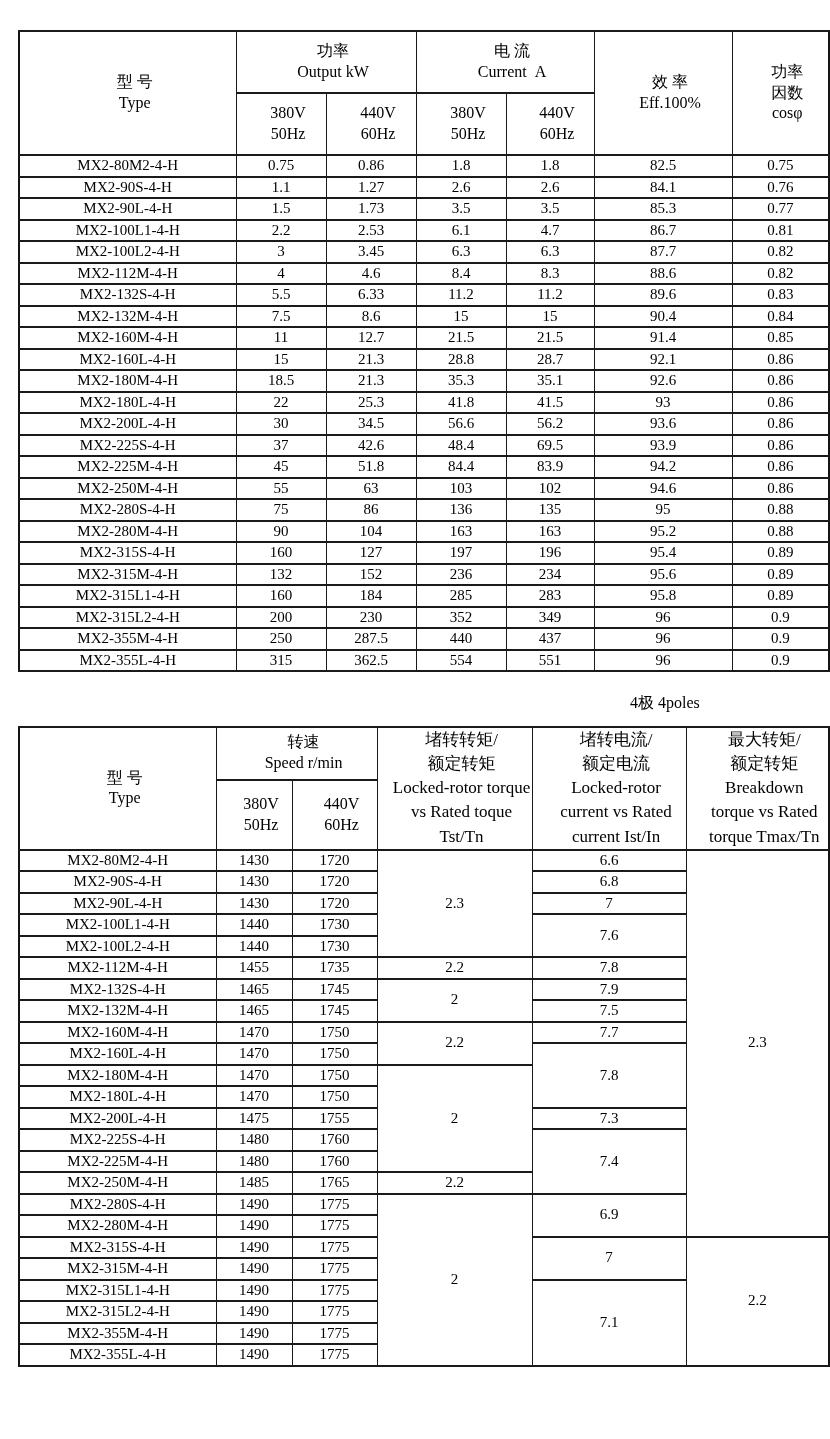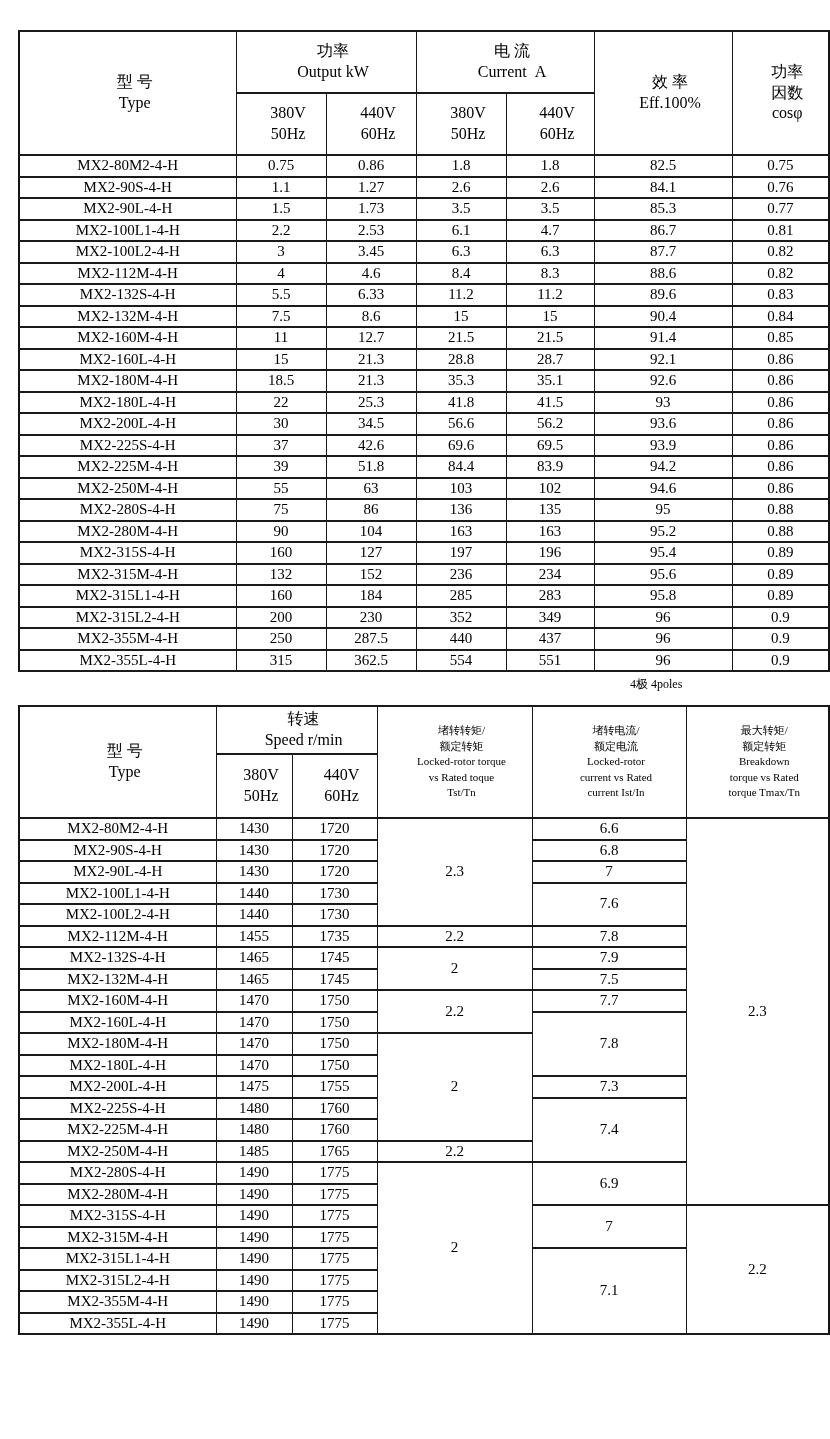--- a/index.html
+++ b/index.html
@@ -35,26 +35,26 @@
   thead th { font-size: 16px; }
   .ml { white-space: pre-line; padding-left: 14px; }
   
   .t1 thead tr.group-row { height: 62px; }
   .t1 thead tr.sub-row   { height: 62px; }
   .t1 tbody tr { height: 21px; }
   
   .t2 thead tr.group-row { height: 48px; }
   .t2 thead tr.sub-row   { height: 64px; }
   .t2 tbody tr { height: 18px; }
-  .t2 thead th.ratio-hdr { font-size: 11px; line-height: 1.42; }
+  .t2 thead th.ratio-hdr { font-size: 17px; line-height: 1.42; }
   .poles-note {
     width: 810px;
     box-sizing: border-box;
-    padding: 4px 0 12px 612px;
-    font-size: 12px;
+    padding: 21px 0 12px 612px;
+    font-size: 16px;
   }
 </style>
 </head>
 <body>
 
 <div class="page">
 
   <table class="t1">
     <colgroup>
       <col style="width:217px">
@@ -205,28 +205,28 @@
           <td>34.5</td>
           <td>56.6</td>
           <td>56.2</td>
           <td>93.6</td>
           <td>0.86</td>
         </tr>
         <tr>
           <td>MX2-225S-4-H</td>
           <td>37</td>
           <td>42.6</td>
-          <td>69.6</td>
+          <td>48.4</td>
           <td>69.5</td>
           <td>93.9</td>
           <td>0.86</td>
         </tr>
         <tr>
           <td>MX2-225M-4-H</td>
-          <td>39</td>
+          <td>45</td>
           <td>51.8</td>
           <td>84.4</td>
           <td>83.9</td>
           <td>94.2</td>
           <td>0.86</td>
         </tr>
         <tr>
           <td>MX2-250M-4-H</td>
           <td>55</td>
           <td>63</td>

